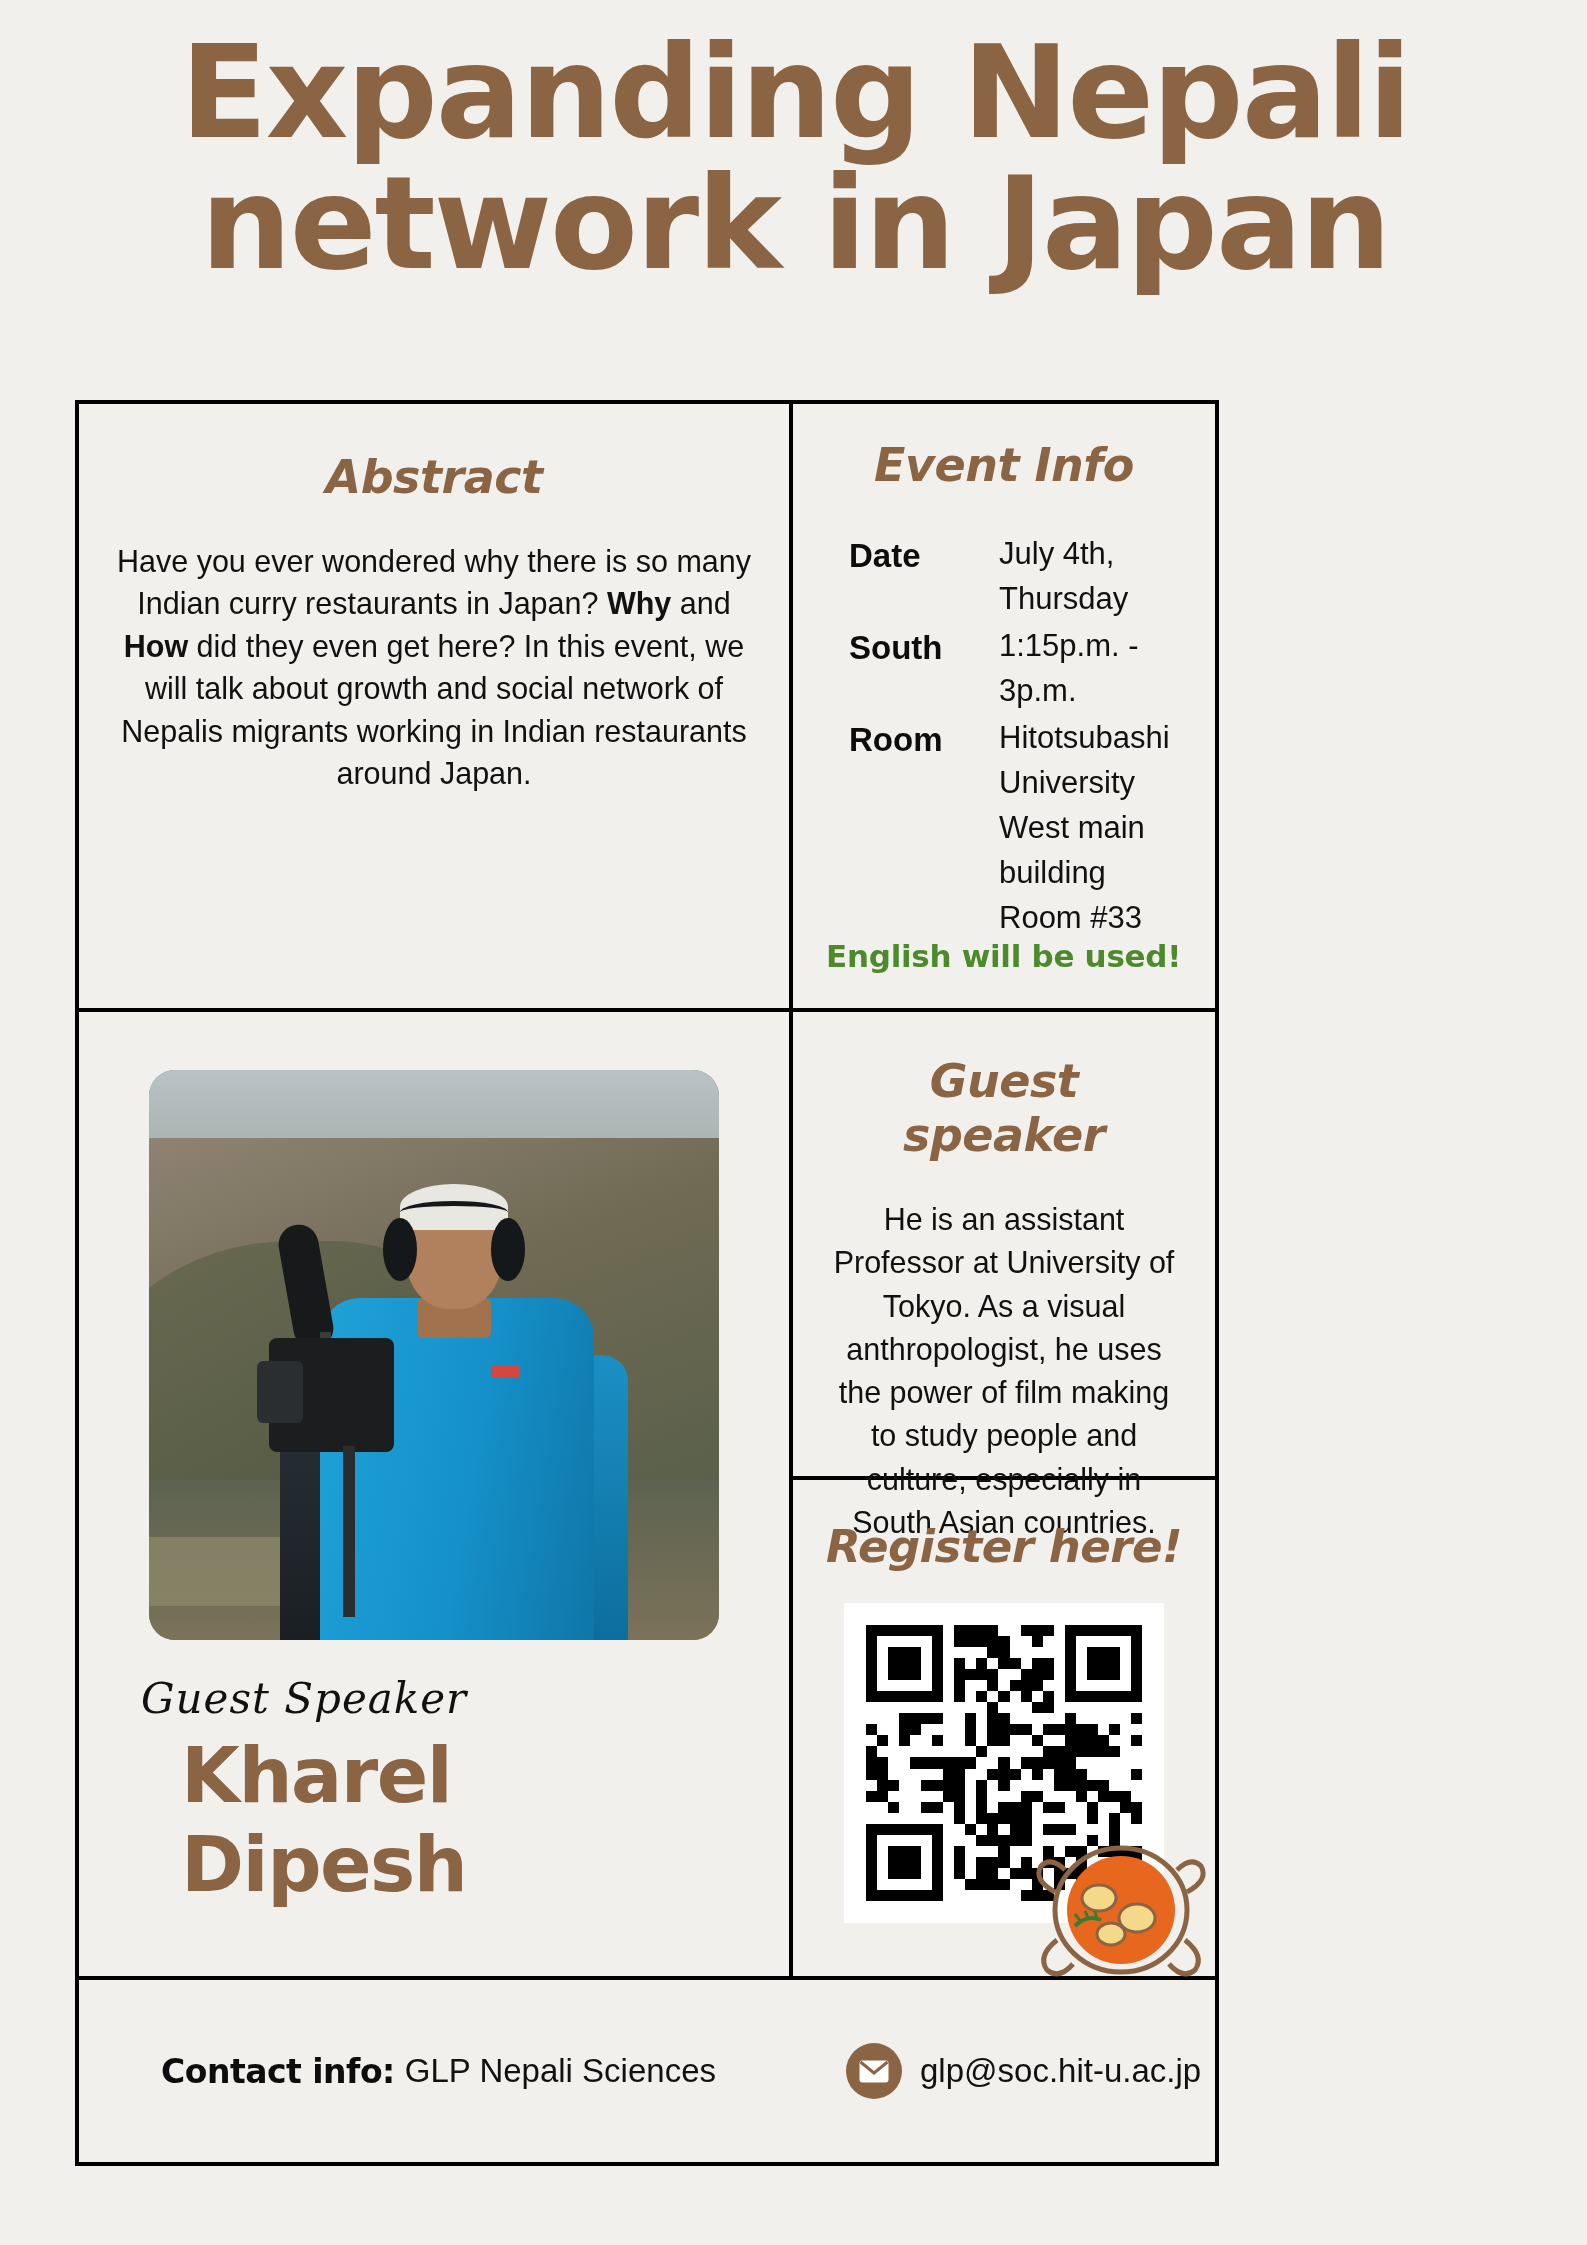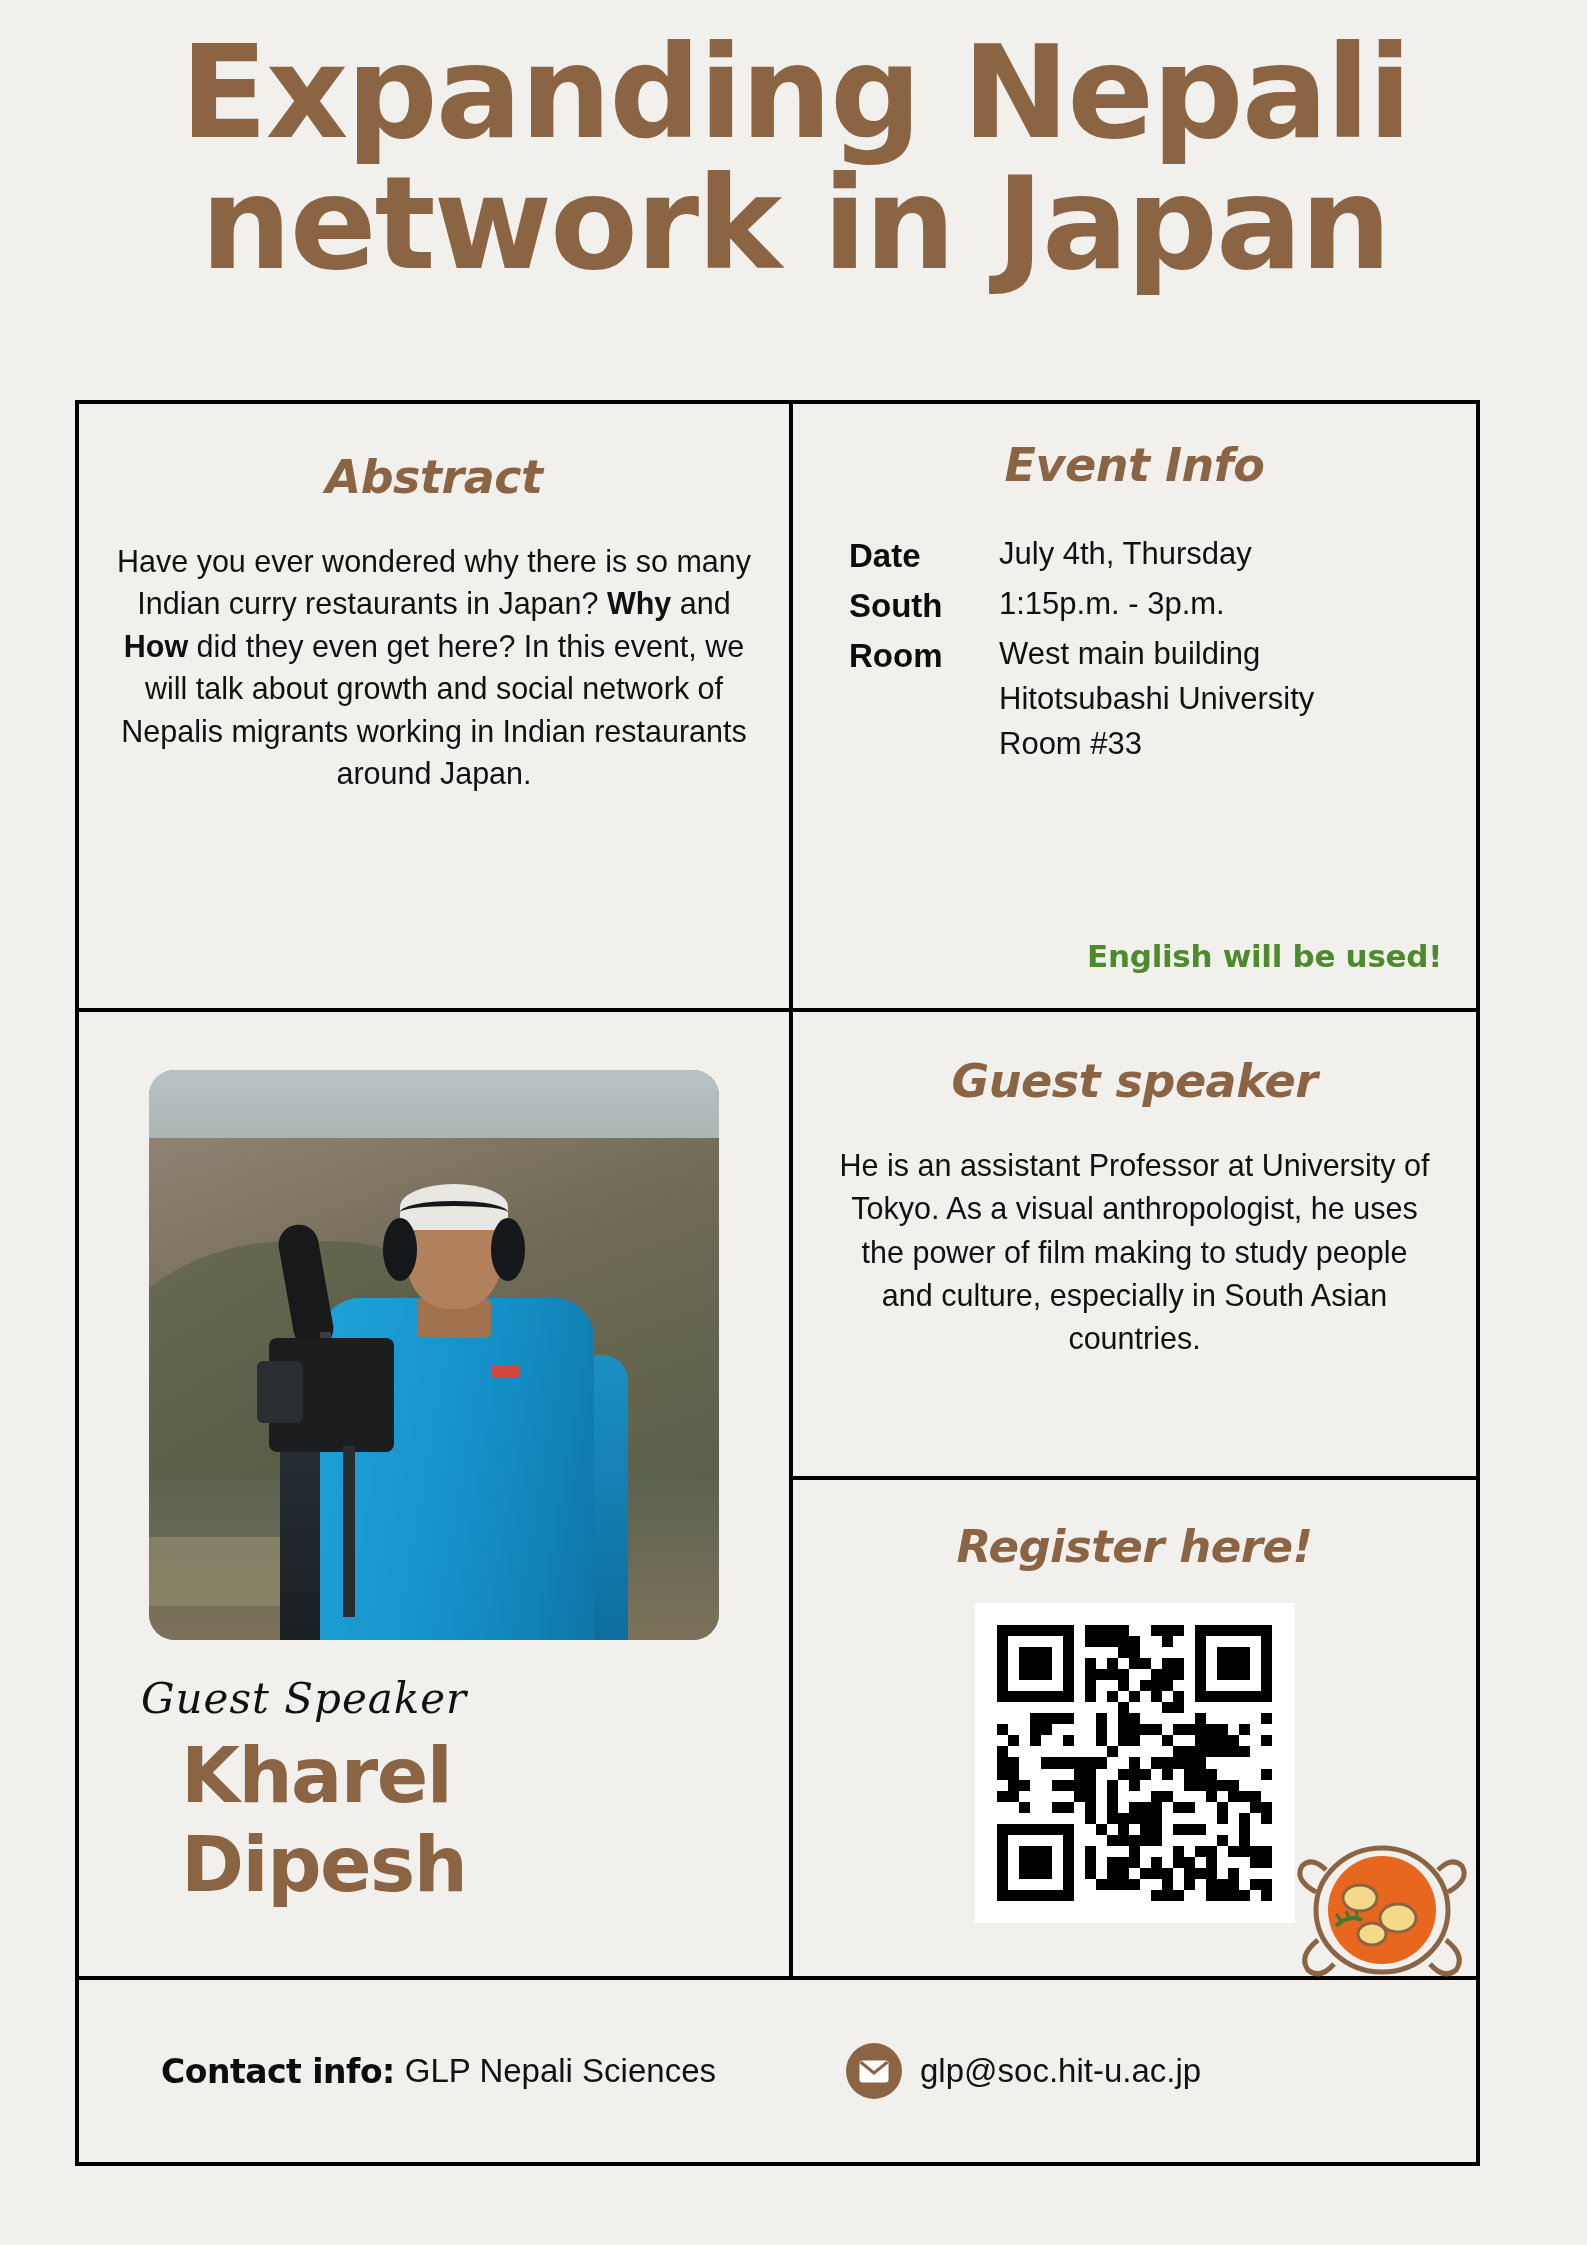--- a/index.html
+++ b/index.html
@@ -35,21 +35,21 @@
     letter-spacing: -2px;
     color: #8b6444;
     white-space: nowrap;
   }
 
   
   .grid {
     position: absolute;
     left: 75px;
     top: 400px;
-    width: 1405px;
+    width: 1144px;
     height: 1766px;
     border: 4px solid #000;
   }
 
   .row-top {
     position: relative;
     display: flex;
     height: 608px;
     border-bottom: 4px solid #000;
   }
@@ -382,22 +382,22 @@
         <div class="heading" style="text-align:center;">Event Info</div>
         <div class="info-table">
           <div class="info-label">Date</div>
           <div class="info-value">July 4th, Thursday</div>
 
           <div class="info-label">South</div>
           <div class="info-value">1:15p.m. - 3p.m.</div>
 
           <div class="info-label">Room</div>
           <div class="info-value">
+            <span class="sub">Hitotsubashi University</span>
             <span class="sub">West main building</span>
-            <span class="sub">Hitotsubashi University</span>
             <span class="sub">Room #33</span>
           </div>
         </div>
         <div class="english-note">English will be used!</div>
       </div>
 
     </div>
 
     <div class="row-bottom">
 

